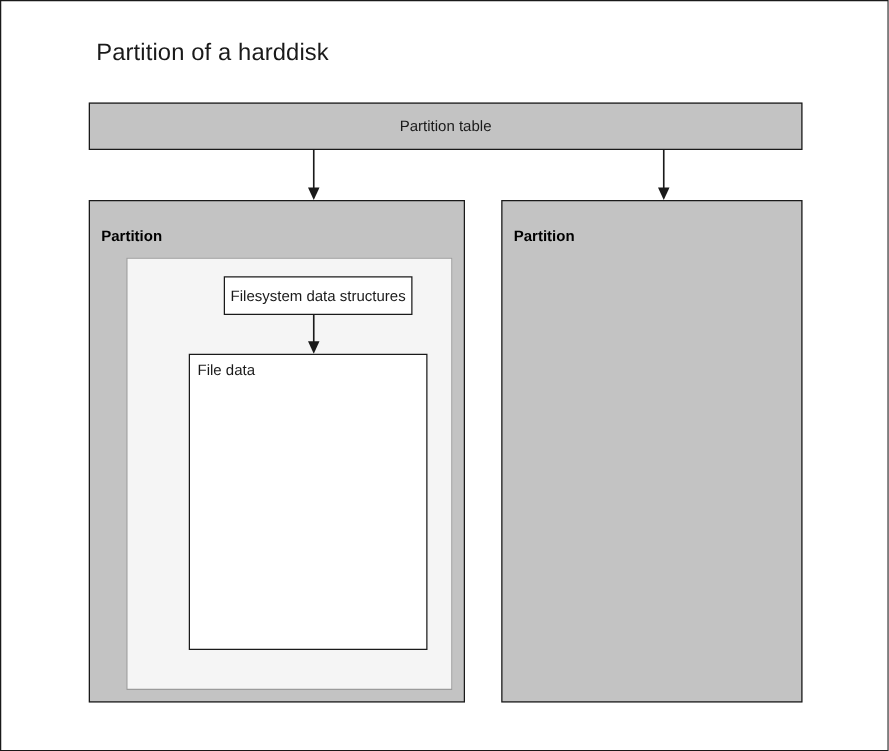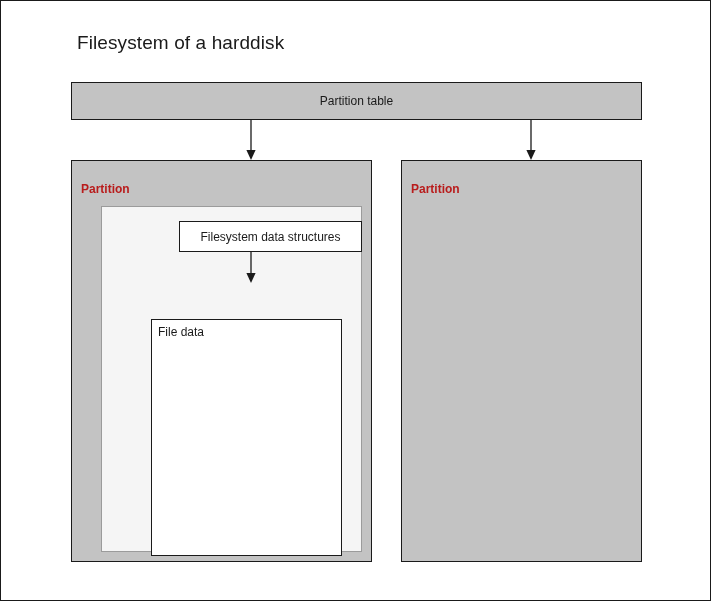--- a/index.html
+++ b/index.html
@@ -69,69 +69,68 @@
     top: 159px;
     width: 241px;
     height: 402px;
   }
   .partition-label {
     position: absolute;
     left: 9px;
     top: 21px;
     font-size: 12px;
     font-weight: bold;
-    color: #b91c1c;
+    color: #000000;
   }
   #filesystem-container {
     left: 100px;
     top: 205px;
     width: 261px;
     height: 346px;
   }
   #filesystem-structures {
     left: 178px;
     top: 220px;
-    width: 183px;
+    width: 151px;
     height: 31px;
     display: flex;
     align-items: center;
     justify-content: center;
   }
   .fs-label {
     font-size: 12px;
     color: #1a1a1a;
     white-space: nowrap;
   }
   #file-data {
     left: 150px;
     top: 282px;
     width: 191px;
     height: 237px;
-    margin-top: 36px;
   }
   .file-data-label {
     position: absolute;
     left: 6px;
     top: 5px;
     font-size: 12px;
     color: #1a1a1a;
   }
   .arrow {
     position: absolute;
   }
   .arrow svg {
     display: block;
   }
 </style>
 </head>
 <body>
 
 <div id="page">
 
-  <div id="diagram-title">Filesystem of a harddisk</div>
+  <div id="diagram-title">Partition of a harddisk</div>
 
   <div class="box gray-box" id="partition-table">
     <span class="table-label">Partition table</span>
   </div>
 
   <div class="arrow" style="left:243px; top:119px; width:14px; height:41px;">
     <svg width="14" height="41" viewBox="0 0 14 41">
       <line x1="7" y1="0" x2="7" y2="33" stroke="#1a1a1a" stroke-width="1.3"></line>
       <polygon points="7,40 2.4,30 11.6,30" fill="#1a1a1a"></polygon>
     </svg>

